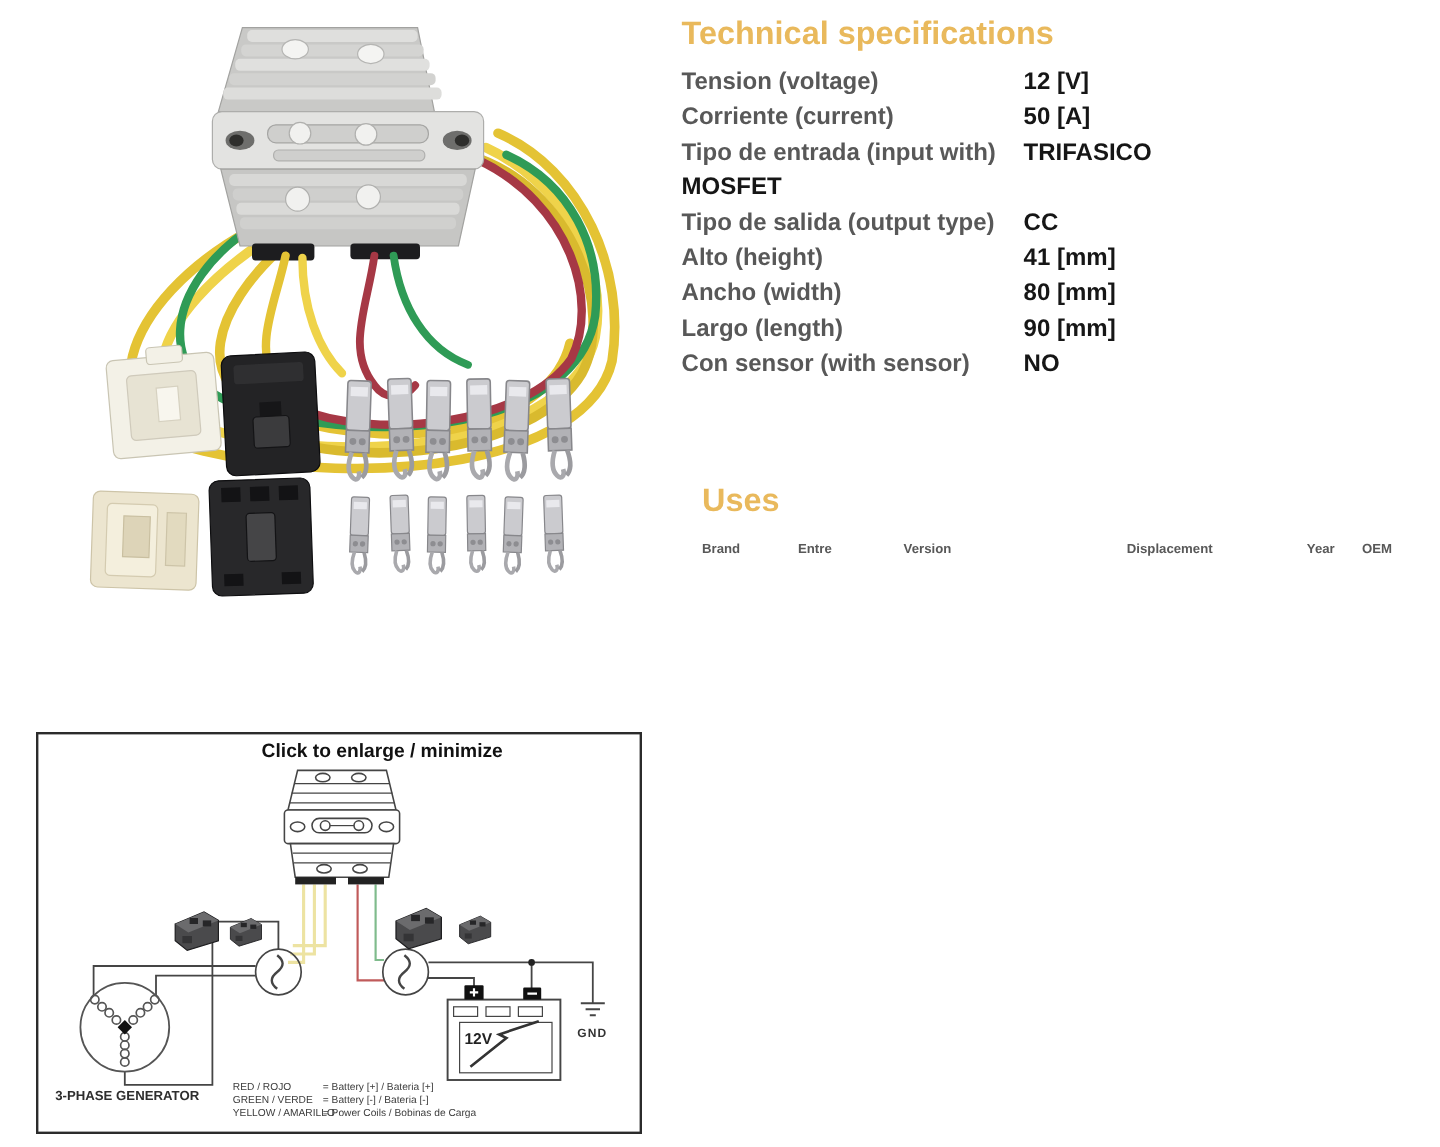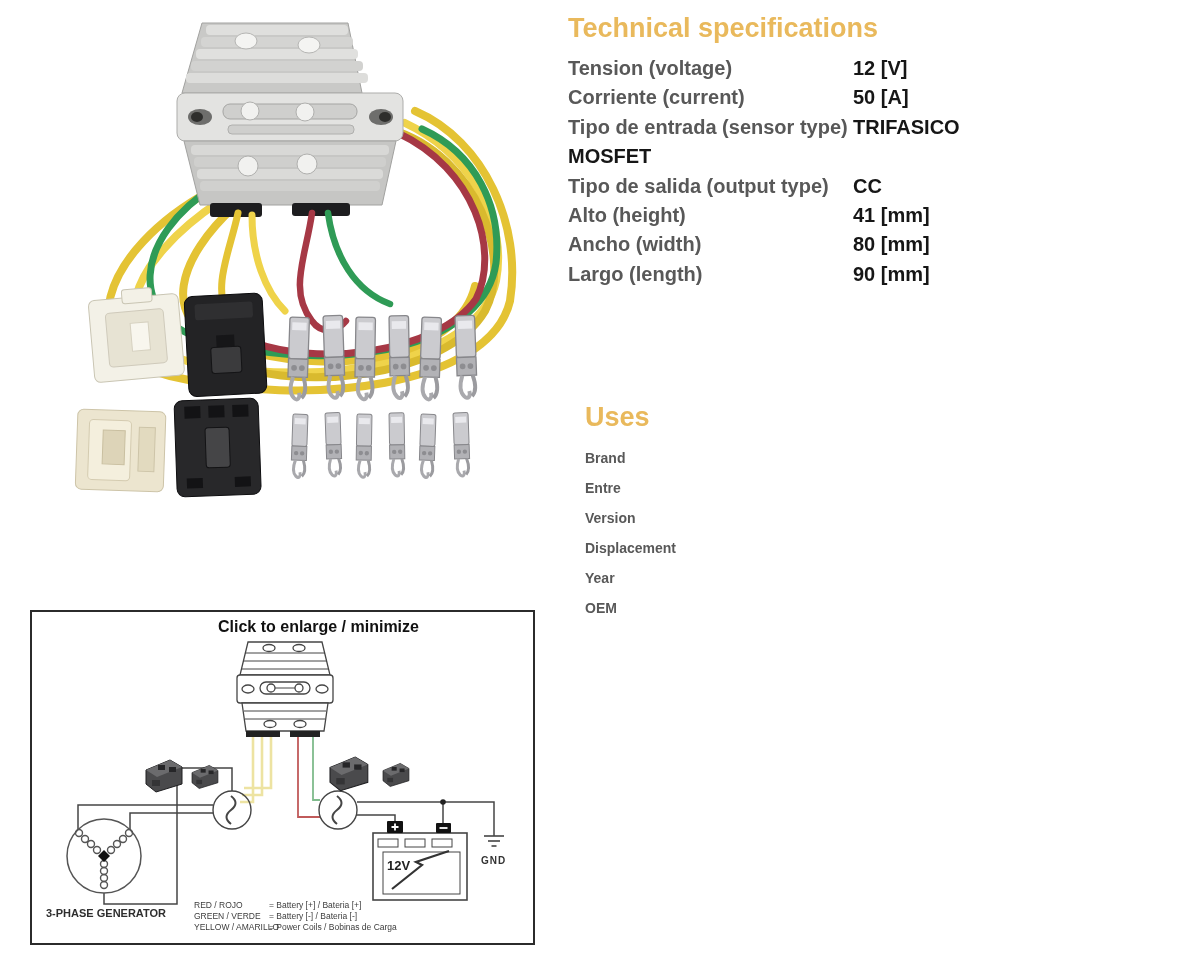--- a/index.html
+++ b/index.html
@@ -11,21 +11,21 @@
   .photo{position:absolute;left:60px;top:0;width:460px;height:512px;}
   .photo svg{width:100%;height:100%;display:block;}
   
   .specs{position:absolute;left:568px;top:12px;width:600px;}
   .section-title{font-size:27px;font-weight:bold;color:#E9B95C;margin:0 0 10px 0;line-height:32px;}
   .spec-row{display:flex;font-size:20px;font-weight:bold;line-height:29.4px;}
   .spec-label{width:285px;color:#585858;flex:none;}
   .spec-value{color:#161616;}
   
   .uses{position:absolute;left:585px;top:401px;width:610px;}
-  .u-head,.u-row{display:flex;font-size:14px;line-height:30px;flex-direction:column;}
+  .u-head,.u-row{display:flex;font-size:11px;line-height:30px;}
   .u-head{font-weight:bold;color:#585858;}
   .u-row{font-weight:normal;color:#1a1a1a;}
   .uc{flex:none;white-space:nowrap;}
   .c-brand{width:80px;} .c-model{width:88px;} .c-version{width:186px;}
   .c-disp{width:150px;} .c-year{width:46px;} .c-oem{width:50px;}
   
   .diagram{position:absolute;left:30px;top:610px;width:505px;height:335px;
            border:2px solid #2b2b2b;box-sizing:border-box;background:#fff;cursor:pointer;}
   .diagram-title{position:absolute;left:0;top:6px;width:100%;text-align:center;
                  font-size:16px;font-weight:bold;color:#111;padding-left:36px;}
@@ -144,41 +144,45 @@
   <h1 class="section-title">Technical specifications</h1>
   <div class="spec-row">
     <div class="spec-label">Tension (voltage)</div>
     <div class="spec-value">12 [V]</div>
   </div>
   <div class="spec-row">
     <div class="spec-label">Corriente (current)</div>
     <div class="spec-value">50 [A]</div>
   </div>
   <div class="spec-row">
-    <div class="spec-label">Tipo de entrada (sensor type)</div>
+    <div class="spec-label">Tipo de entrada (input with)</div>
     <div class="spec-value">TRIFASICO</div>
   </div>
   <div class="spec-row">
     <div class="spec-value">MOSFET</div>
   </div>
   <div class="spec-row">
     <div class="spec-label">Tipo de salida (output type)</div>
     <div class="spec-value">CC</div>
   </div>
   <div class="spec-row">
     <div class="spec-label">Alto (height)</div>
     <div class="spec-value">41 [mm]</div>
   </div>
   <div class="spec-row">
     <div class="spec-label">Ancho (width)</div>
     <div class="spec-value">80 [mm]</div>
   </div>
   <div class="spec-row">
     <div class="spec-label">Largo (length)</div>
     <div class="spec-value">90 [mm]</div>
+  </div>
+  <div class="spec-row">
+    <div class="spec-label">Con sensor (with sensor)</div>
+    <div class="spec-value">NO</div>
   </div>
 </div>
 
 <div class="uses">
   <h1 class="section-title">Uses</h1>
   <div class="u-head">
     <div class="uc c-brand">Brand</div>
     <div class="uc c-model">Entre</div>
     <div class="uc c-version">Version</div>
     <div class="uc c-disp">Displacement</div>

